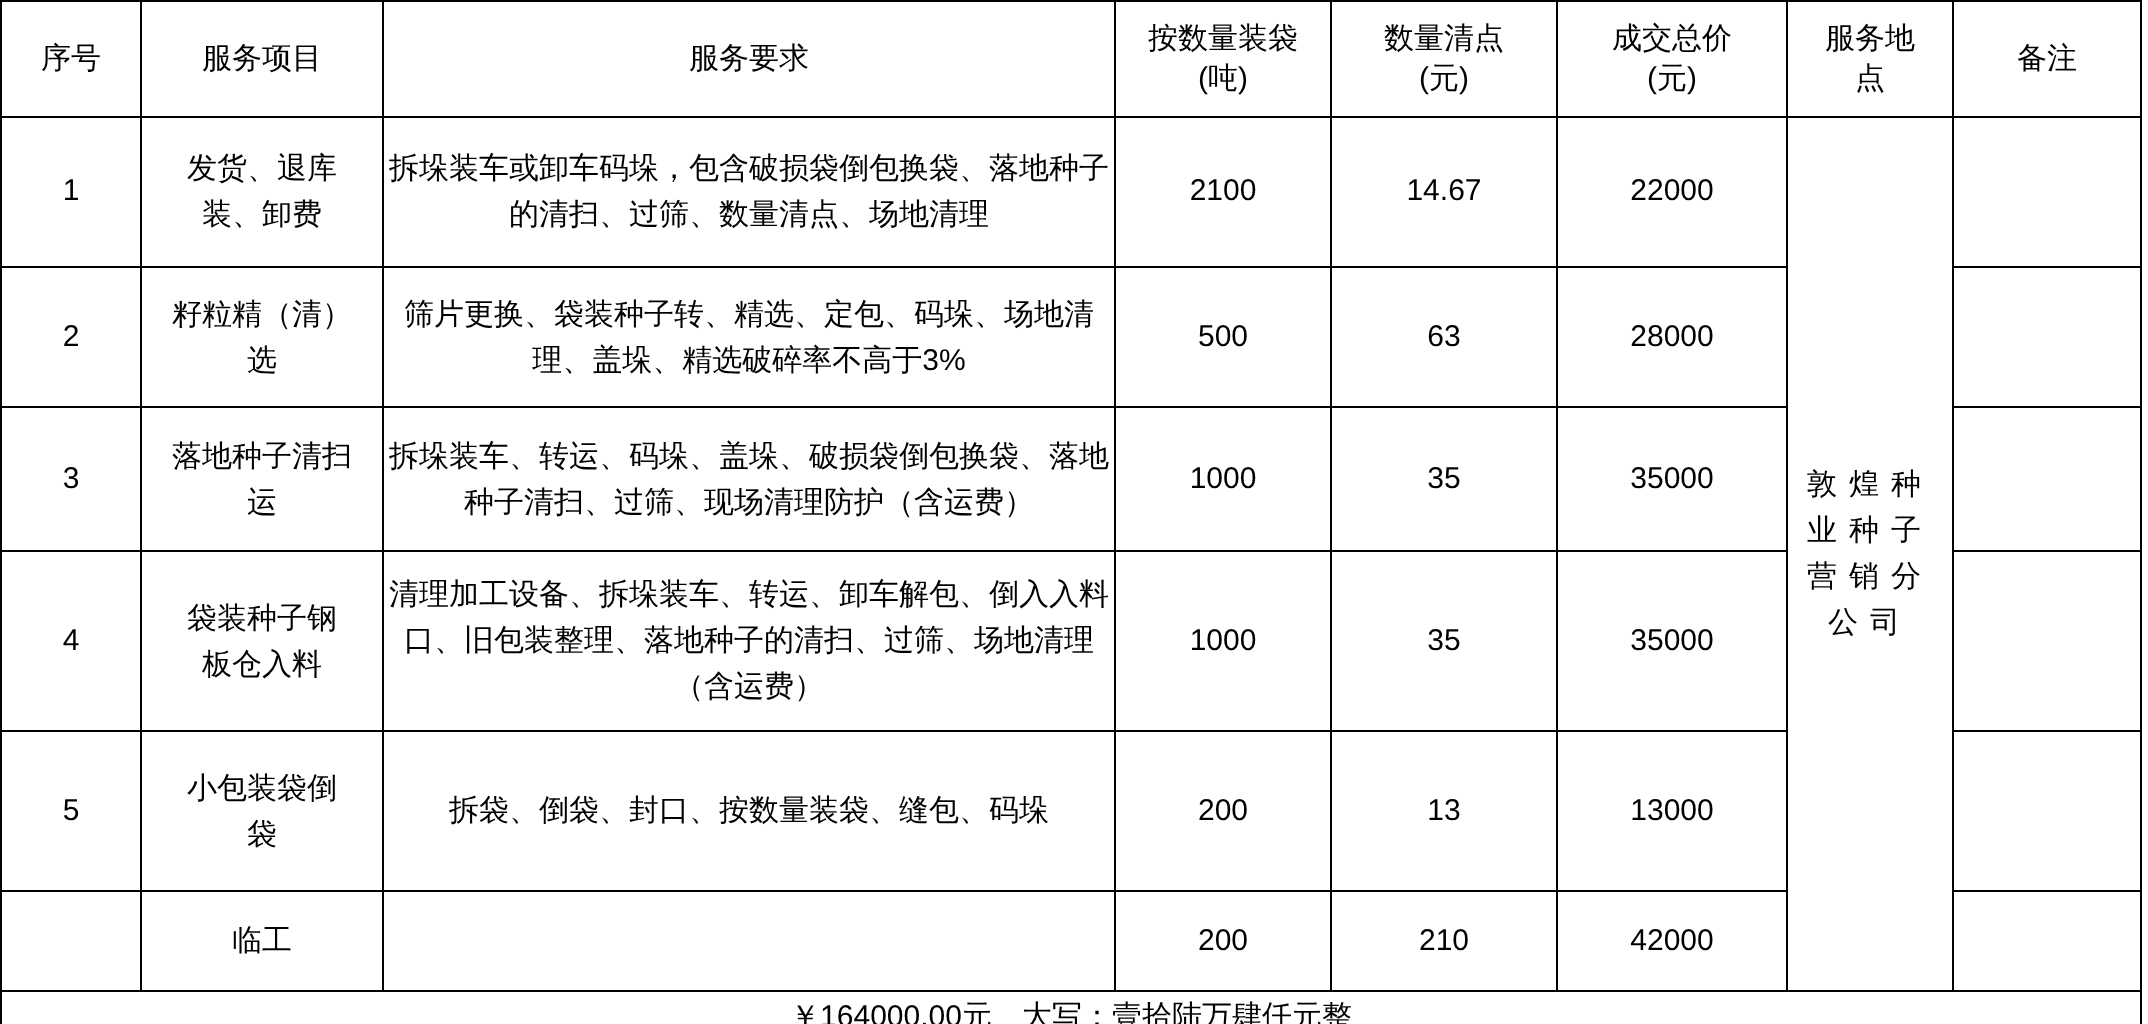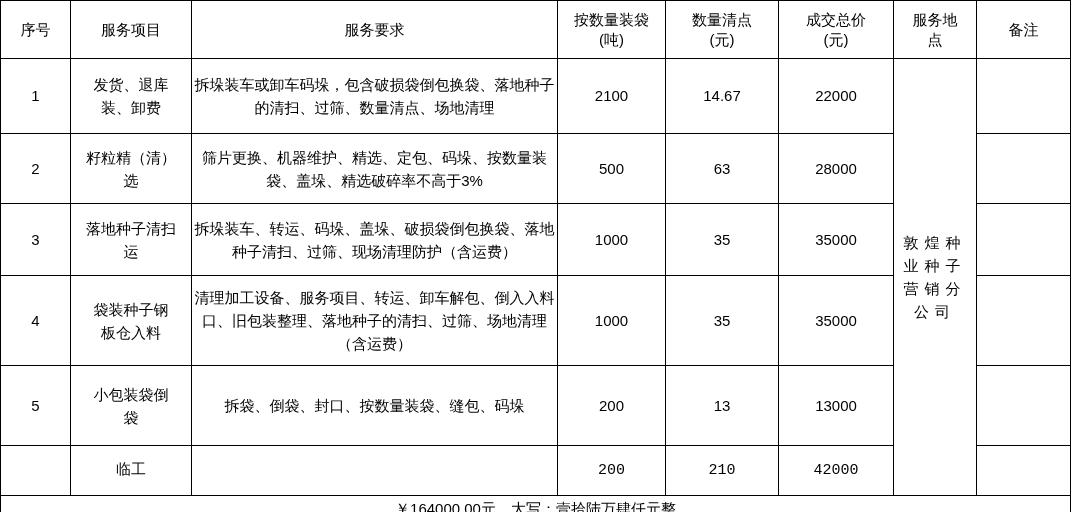--- a/index.html
+++ b/index.html
@@ -27,21 +27,21 @@
     padding: 0;
     overflow: hidden;
     word-break: break-all;
   }
   thead tr { height: 58px; margin-left: 40px; }
   tbody tr:nth-child(1) { height: 75px; }
   tbody tr:nth-child(2) { height: 70px; }
   tbody tr:nth-child(3) { height: 72px; }
   tbody tr:nth-child(4) { height: 90px; }
   tbody tr:nth-child(5) { height: 80px; }
-  tbody tr:nth-child(6) { height: 50px; font-family: Liberation Mono, monospace; }
+  tbody tr:nth-child(6) { height: 50px; }
   tfoot tr { height: 26px; }
 
   .price-table th {
     white-space: pre-line;
     line-height: 20px;
     padding: 0 2px;
   }
   .cell-item {
     white-space: pre-line;
     line-height: 23px;
@@ -109,41 +109,41 @@
         <td class="cell-location" rowspan="6">敦煌种
 业种子
 营销分
 公司</td>
         <td class="cell-remark"></td>
       </tr>
       <tr>
         <td class="cell-index">2</td>
         <td class="cell-item">籽粒精（清）
 选</td>
-        <td class="cell-requirements">筛片更换、机器维护、精选、定包、码垛、按数量装袋、盖垛、精选破碎率不高于3%</td>
+        <td class="cell-requirements">筛片更换、袋装种子转、精选、定包、码垛、场地清理、盖垛、精选破碎率不高于3%</td>
         <td class="cell-quantity">500</td>
         <td class="cell-unit_price">63</td>
         <td class="cell-total_price">28000</td>
         <td class="cell-remark"></td>
       </tr>
       <tr>
         <td class="cell-index">3</td>
         <td class="cell-item">落地种子清扫
 运</td>
         <td class="cell-requirements">拆垛装车、转运、码垛、盖垛、破损袋倒包换袋、落地种子清扫、过筛、现场清理防护（含运费）</td>
         <td class="cell-quantity">1000</td>
         <td class="cell-unit_price">35</td>
         <td class="cell-total_price">35000</td>
         <td class="cell-remark"></td>
       </tr>
       <tr>
         <td class="cell-index">4</td>
         <td class="cell-item">袋装种子钢
 板仓入料</td>
-        <td class="cell-requirements">清理加工设备、服务项目、转运、卸车解包、倒入入料口、旧包装整理、落地种子的清扫、过筛、场地清理（含运费）</td>
+        <td class="cell-requirements">清理加工设备、拆垛装车、转运、卸车解包、倒入入料口、旧包装整理、落地种子的清扫、过筛、场地清理（含运费）</td>
         <td class="cell-quantity">1000</td>
         <td class="cell-unit_price">35</td>
         <td class="cell-total_price">35000</td>
         <td class="cell-remark"></td>
       </tr>
       <tr>
         <td class="cell-index">5</td>
         <td class="cell-item">小包装袋倒
 袋</td>
         <td class="cell-requirements">拆袋、倒袋、封口、按数量装袋、缝包、码垛</td>

